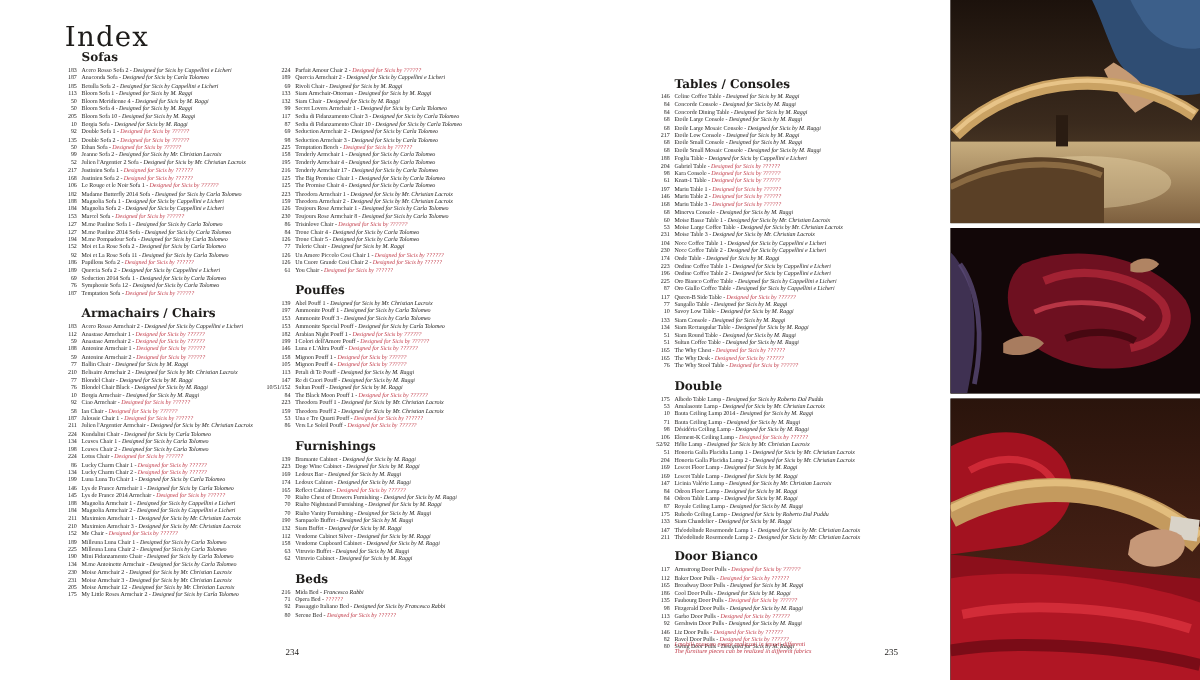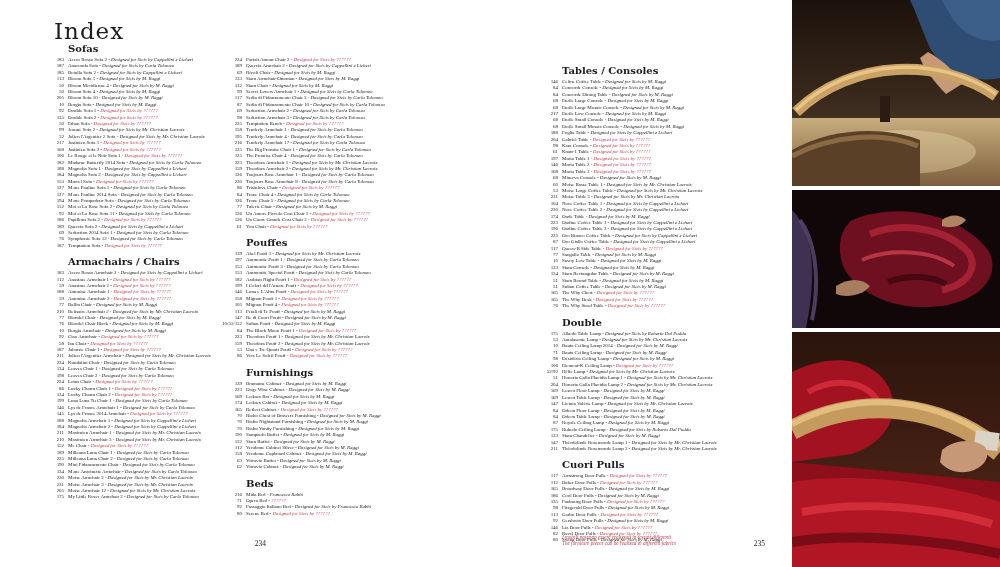--- a/index.html
+++ b/index.html
@@ -19,21 +19,21 @@
   .sec-header{font-family:"DejaVu Serif",serif;font-weight:bold;font-size:10px;
        line-height:10px;margin:8px 0 3px 30px;}
   .sec-header:first-child{margin-top:0;}
 
   .row{display:flex;white-space:nowrap;line-height:6.4px;font-size:5px;
        letter-spacing:-0.05px;}
   .num{width:26px;padding-right:4px;text-align:right;flex:none;}
   .designer{font-style:italic;}
   .designer.red{color:var(--red);}
 
-  .page-num{position:absolute;top:539px;width:28px;text-align:right;font-size:7.5px;}
+  .page-num{position:absolute;top:539px;width:28px;text-align:left;font-size:7.5px;}
   #pn-left{left:238px;}
   #pn-right{left:737px;}
 
   .fabric-note{position:absolute;left:562px;top:534px;width:210px;
        font-size:5.2px;line-height:6.3px;font-style:italic;color:var(--red);}
 
   .photo{position:absolute;left:792px;width:208px;overflow:hidden;background:#1a100a;}
   #photo1{top:0;height:186px;}
   #photo2{top:190px;height:138px;}
   #photo3{top:332px;height:235px;}
@@ -783,21 +783,21 @@
         <span class="txt">Siam Chandelier - <span class="designer">Designed for Sicis by M. Raggi</span></span>
       </div>
       <div class="row">
         <span class="num">147</span>
         <span class="txt">Théodolinde Rosemonde Lamp 1 - <span class="designer">Designed for Sicis by Mr. Christian Lacroix</span></span>
       </div>
       <div class="row">
         <span class="num">211</span>
         <span class="txt">Théodolinde Rosemonde Lamp 2 - <span class="designer">Designed for Sicis by Mr. Christian Lacroix</span></span>
       </div>
-      <div class="sec-header">Cuori Pulls</div>
+      <div class="sec-header">Door Bianco</div>
       <div class="row">
         <span class="num">117</span>
         <span class="txt">Armstrong Door Pulls - <span class="designer red">Designed for Sicis by ??????</span></span>
       </div>
       <div class="row">
         <span class="num">112</span>
         <span class="txt">Baker Door Pulls - <span class="designer red">Designed for Sicis by ??????</span></span>
       </div>
       <div class="row">
         <span class="num">165</span>

